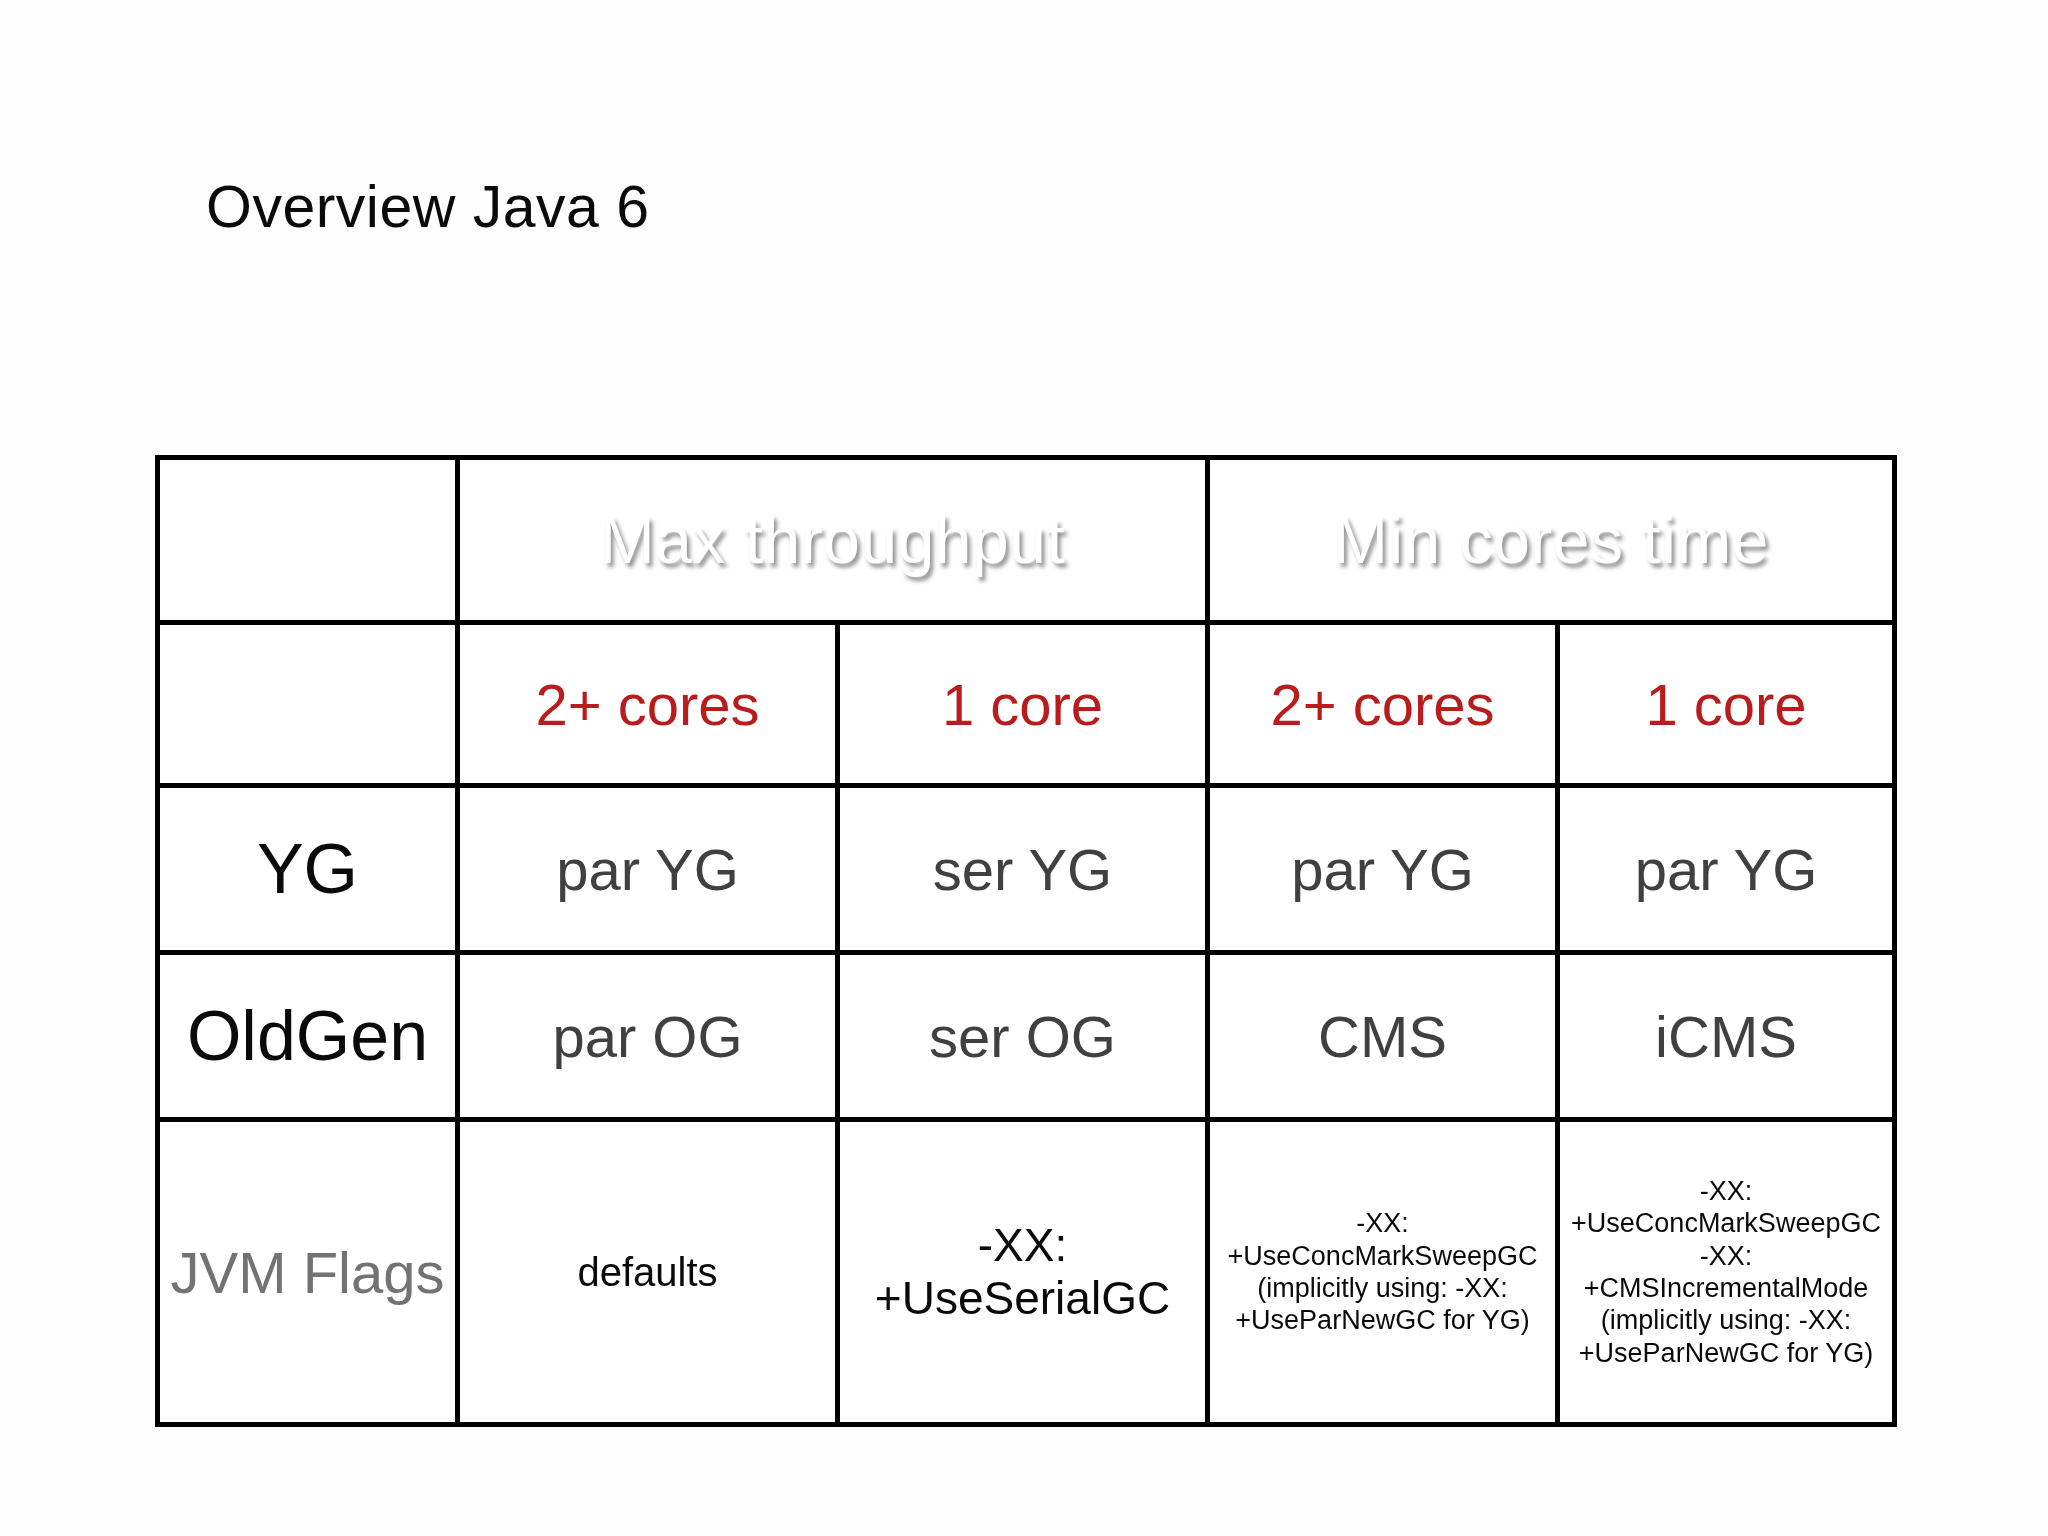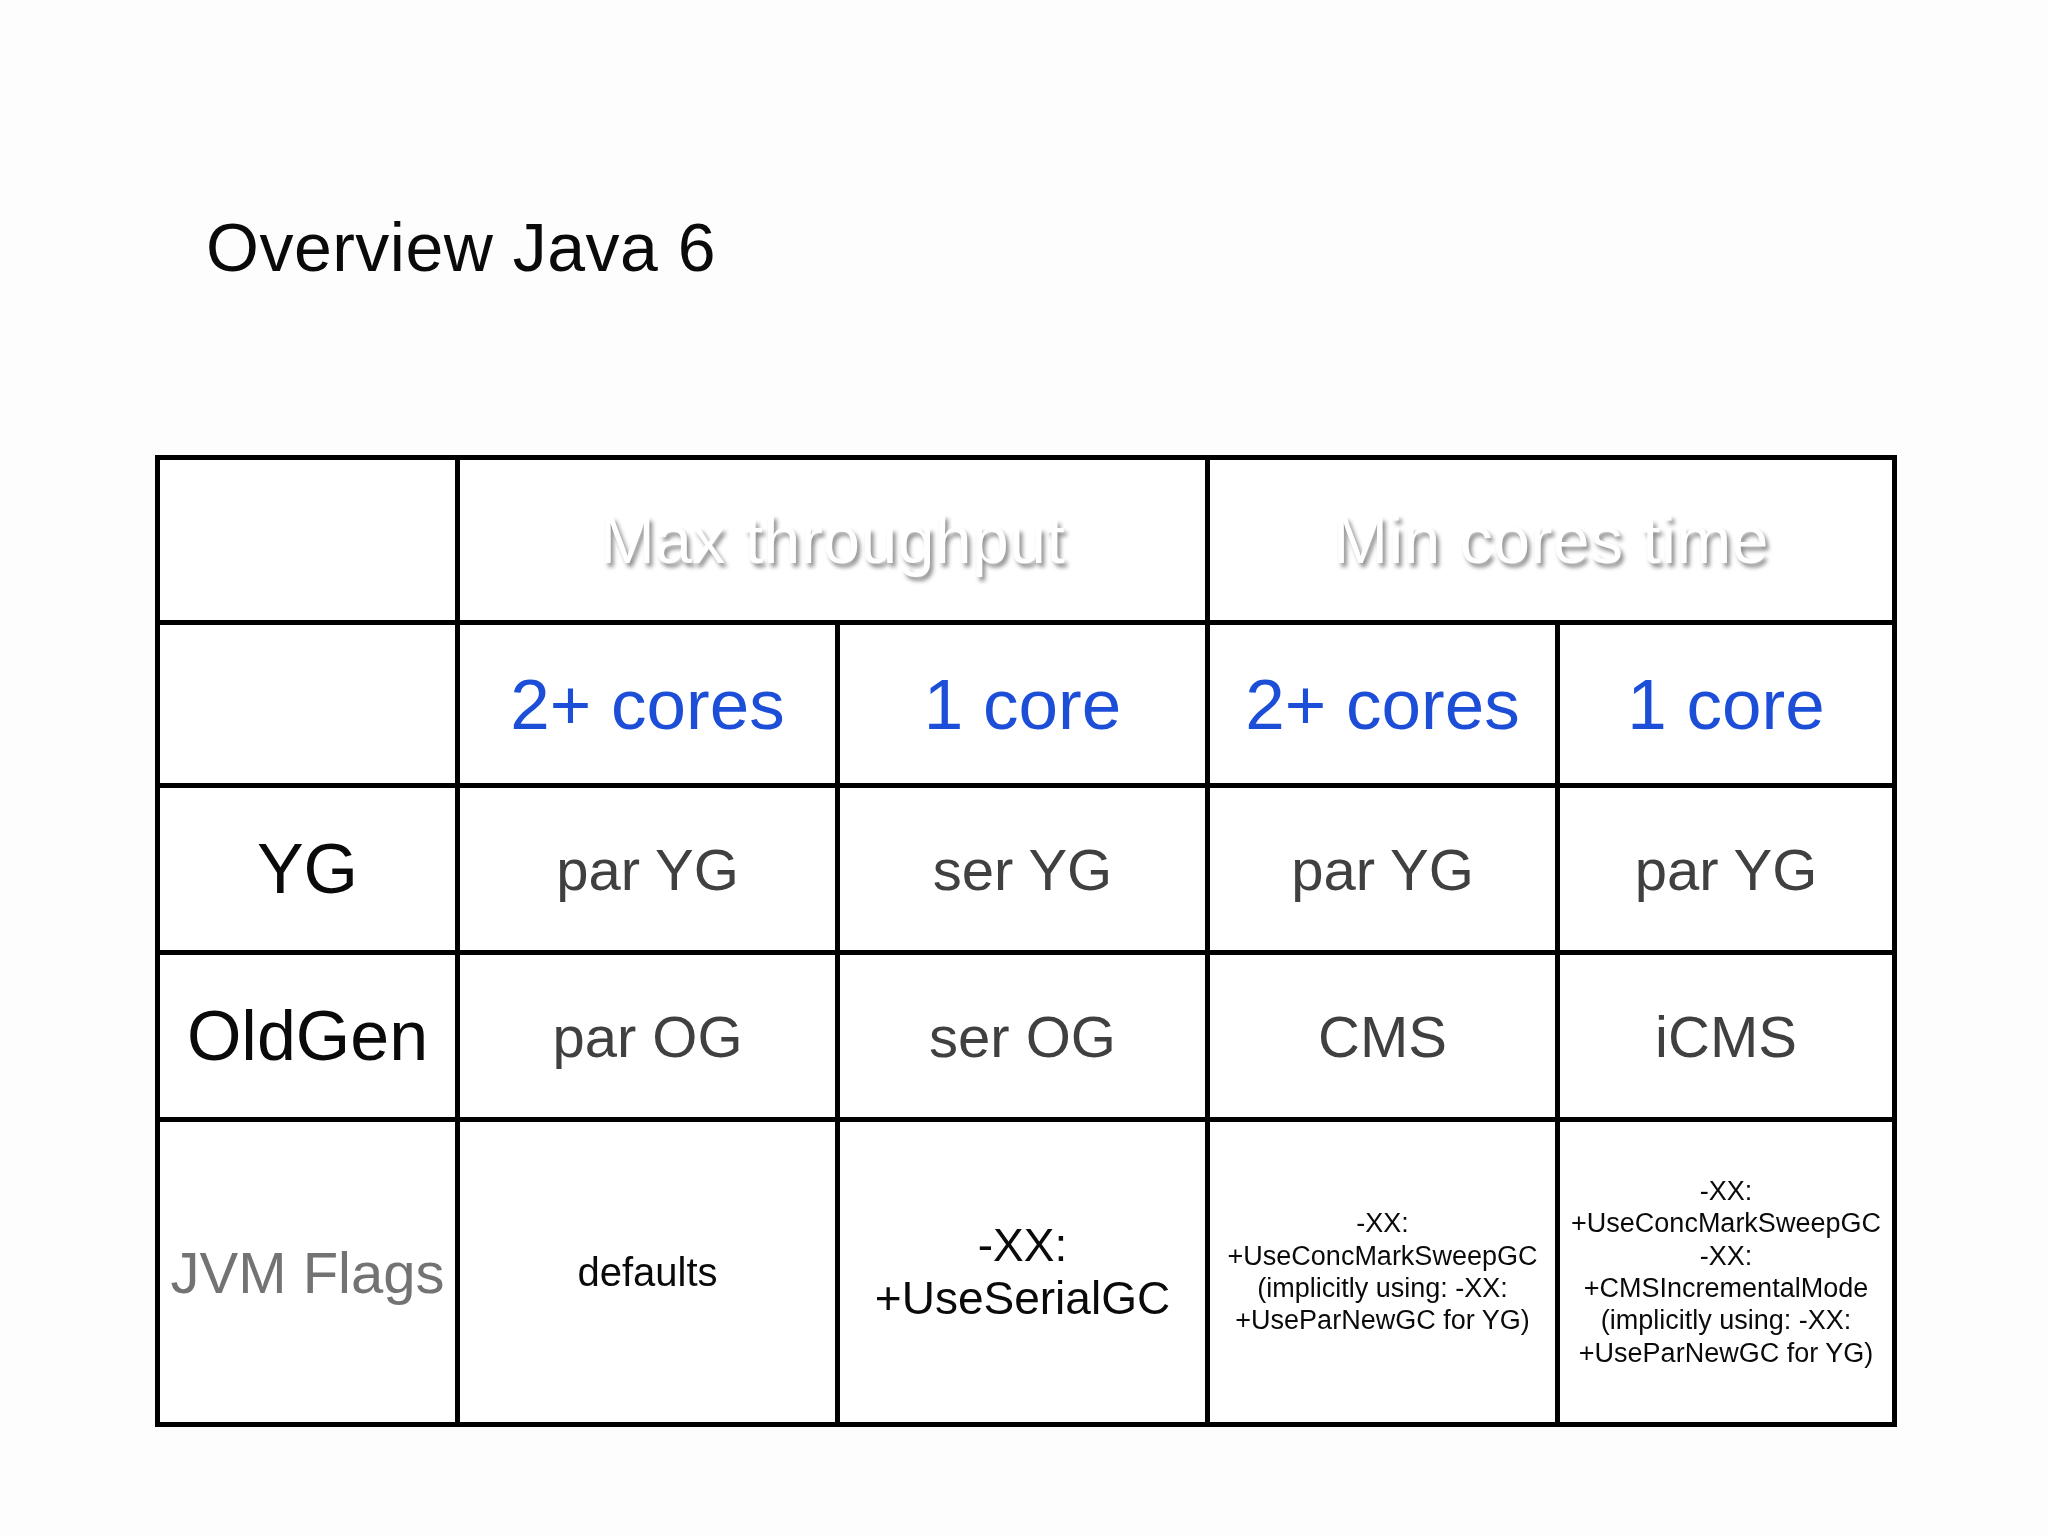--- a/index.html
+++ b/index.html
@@ -20,27 +20,26 @@
     width: 2048px;
     height: 1536px;
     background: #fdfdfd;
   }
 
   .slide-title {
     position: absolute;
     left: 206px;
     top: 178px;
     font-family: "Liberation Sans", sans-serif;
-    font-size: 68px;
+    font-size: 59px;
     font-weight: 400;
     line-height: 1.0;
     color: #0a0a0a;
     letter-spacing: 0.5px;
     white-space: nowrap;
-    margin-top: 35px;
   }
 
   .table-wrap {
     position: absolute;
     left: 155px;
     top: 455px;
     width: 1908px;
     height: 944px;
   }
 
@@ -98,23 +97,23 @@
     font-weight: 400;
     color: #ffffff;
     letter-spacing: 0.5px;
     text-shadow: 3px 4px 4px rgba(0,0,0,0.45);
     white-space: nowrap;
   }
 
   
   tr.cores-row td { height: 158px; }
   .cores-text {
-    font-size: 71px;
-    font-weight: 400;
-    color: #1d4ed8;
+    font-size: 58px;
+    font-weight: 400;
+    color: #b91c1c;
     white-space: nowrap;
   }
 
   
   tr.body-row td { height: 162px; }
   .cell-text {
     font-size: 58px;
     font-weight: 400;
     color: #404040;
     white-space: nowrap;

